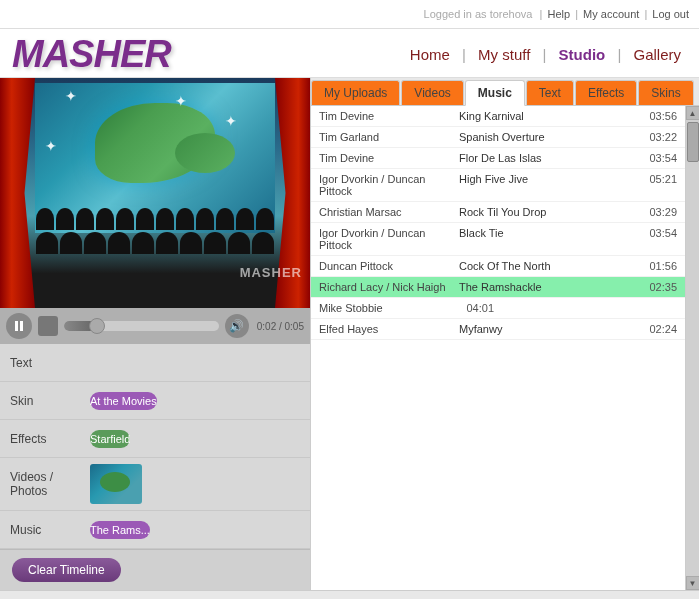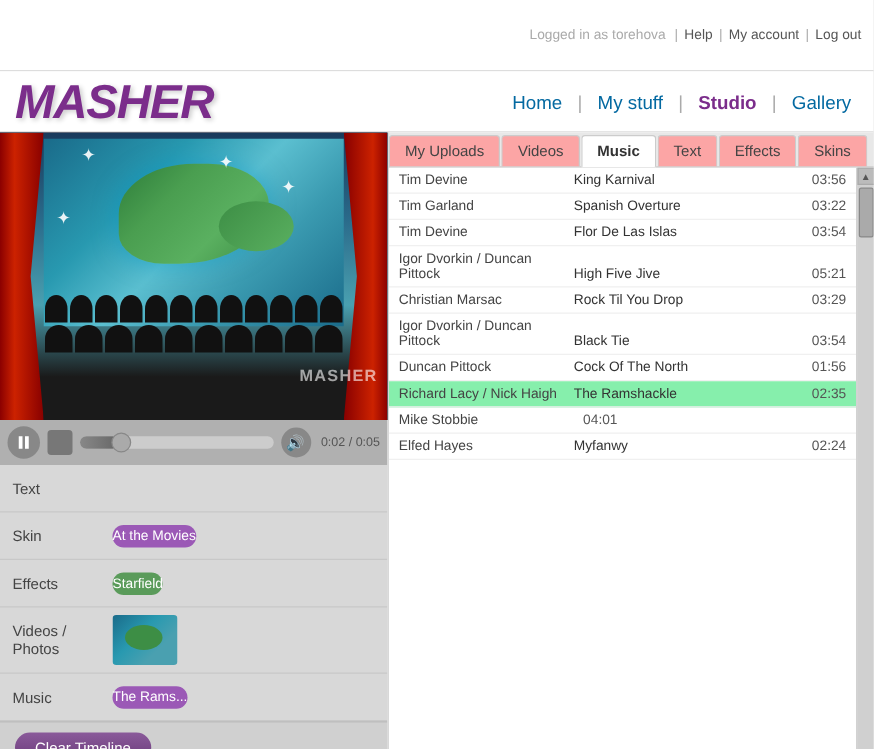--- a/index.html
+++ b/index.html
@@ -9,21 +9,21 @@
       background: #e8e8e8;
       width: 699px;
       min-height: 599px;
       color: #333;
     }
 
     
     .top-bar {
       background: #fff;
       text-align: right;
-      padding: 22px 10px;
+      padding: 8px 10px;
       font-size: 11px;
       color: #555;
       border-bottom: 1px solid #ddd;
     }
     .top-bar a {
       color: #555;
       text-decoration: none;
     }
     .top-bar span { margin: 0 2px; color: #aaa; }
 
@@ -47,21 +47,21 @@
       font-family: Impact, Arial Black, sans-serif;
     }
     .logo span {
       color: #ccc;
     }
     .main-nav {
       font-size: 15px;
       color: #555;
     }
     .main-nav a {
-      color: #0369a1;
+      color: #7f1d1d;
       text-decoration: none;
       margin: 0 6px;
     }
     .main-nav a.active {
       color: #7b2d8b;
       font-weight: bold;
     }
     .nav-sep { color: #aaa; margin: 0 2px; }
 
     
@@ -337,42 +337,42 @@
       display: flex;
       background: #e8e8e8;
       border-bottom: 1px solid #ccc;
       padding-top: 2px;
     }
     .tab {
       padding: 5px 12px;
       font-size: 12px;
       cursor: pointer;
       color: #444;
-      background: #fca5a5;
+      background: #f97316;
       border: 1px solid #ccc;
       border-bottom: none;
       margin-right: 1px;
       border-radius: 3px 3px 0 0;
     }
     .tab.active {
       background: #fff;
       color: #333;
       font-weight: bold;
       border-bottom: 1px solid #fff;
       margin-bottom: -1px;
     }
 
     
     .music-list {
       flex: 1;
       overflow-y: auto;
     }
     .music-item {
       display: flex;
-      align-items: flex-end;
+      align-items: flex-start;
       padding: 4px 8px;
       border-bottom: 1px solid #f0f0f0;
       cursor: pointer;
     }
     .music-item.selected {
       background: #86efac;
     }
     .music-artist {
       width: 140px;
       font-size: 11px;

